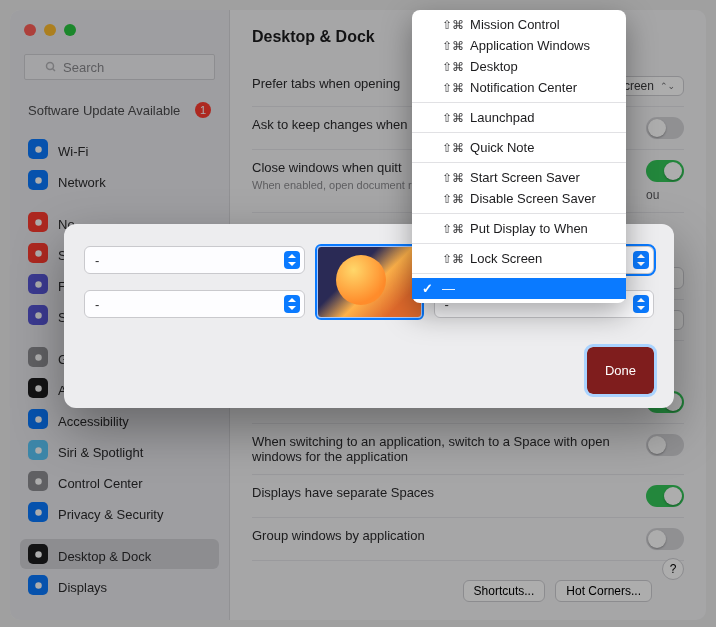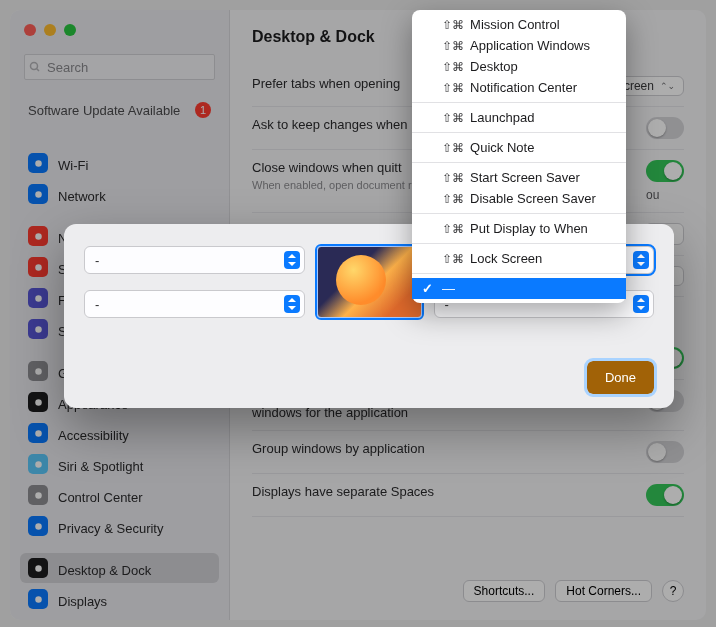--- a/index.html
+++ b/index.html
@@ -7,24 +7,24 @@
 
     .overlay { position:absolute; inset:0; background: rgba(0,0,0,0.32); z-index: 50; pointer-events:none; }
 
     
     .window { position:absolute; left:10px; top:10px; width:696px; height:610px; background:#f5f5f7; border-radius:10px; overflow:hidden; display:flex; }
     .traffic-lights { position:absolute; left:14px; top:14px; display:flex; gap:8px; }
     .tl { width:12px; height:12px; border-radius:50%; }
     .tl.red{background:#ff5f57;} .tl.yellow{background:#febc2e;} .tl.green{background:#28c840;}
 
     .sidebar { width:220px; padding:44px 10px 10px 10px; background:#e9e9ed; border-right:1px solid #d6d6da; overflow:hidden; }
-    .search-box { margin:0 4px 16px 4px; height:26px; border:1px solid #d0d0d4; border-radius:2px; background:#f2f2f5; display:flex; align-items:center; padding:0 4px; color:#8a8a8e; font-size:13px; }
+    .search-box { margin:0 4px 16px 4px; height:26px; border:1px solid #d0d0d4; border-radius:2px; background:#f2f2f5; display:flex; align-items:center; padding:0 20px; color:#8a8a8e; font-size:13px; }
     .search-box svg{margin-right:6px; opacity:.6;}
 
-    .sw-upd { font-size:13px; color:#4b4b4d; padding:6px 8px; display:flex; align-items:center; justify-content:space-between; margin-bottom:24px;}
+    .sw-upd { font-size:13px; color:#4b4b4d; padding:6px 8px; display:flex; align-items:center; justify-content:space-between; margin-bottom:10px;}
     .badge-red { background:#ff3b30; color:white; border-radius:10px; min-width:16px; height:16px; font-size:11px; display:flex; align-items:center; justify-content:center; padding:0 4px; }
 
     .sb-item { display:flex; align-items:flex-end; gap:10px; padding:5px 8px; font-size:13px; color:#2b2b2d; border-radius:6px; margin:1px 0;}
     .sb-item.selected { background:#d0d0d5; }
     .sb-icon { width:20px; height:20px; border-radius:5px; display:flex; align-items:center; justify-content:center; color:white; font-size:12px;}
     .sb-icon svg{width:13px;height:13px;}
     .sb-sep{height:10px;}
 
     .content { flex:1; padding:18px 22px; overflow:hidden; position:relative; }
     .page-title { font-size:16px; font-weight:700; color:#1c1c1e; margin-bottom:20px; }
@@ -35,34 +35,34 @@
 
     .popup-btn { font-size:12px; color:#3b3b3d; background:#fff; border:1px solid #cfcfd3; border-radius:6px; padding:2px 8px; display:flex; align-items:center; gap:6px; }
     .popup-caret { font-size:9px; color:#6b6b6e; }
 
     .switch { width:38px; height:22px; border-radius:11px; background:#d4d4d8; position:relative; }
     .switch.on { background:#34c759; }
     .switch::after{content:""; position:absolute; width:18px; height:18px; border-radius:50%; background:#fff; top:2px; left:2px; box-shadow:0 1px 2px rgba(0,0,0,.3);}
     .switch.on::after{left:18px;}
 
     .bottom-btns { position:absolute; right:22px; bottom:18px; display:flex; gap:10px; align-items:center; }
-    .chip-btn { font-size:12px; border:1px solid #cfcfd3; background:#fff; border-radius:6px; padding:3px 10px; }
+    .chip-btn { font-size:12px; border:1px solid #cfcfd3; background:#fff; border-radius:6px; padding:3px 10px;margin-top:44px; }
     .help-btn { width:22px;height:22px;border-radius:50%;border:1px solid #cfcfd3;background:#fff;font-size:12px;display:flex;align-items:center;justify-content:center;}
 
     
     .sheet { position:absolute; left:64px; top:224px; width:610px; height:184px; background:#ededef; border-radius:12px; box-shadow:0 20px 50px rgba(0,0,0,.35); z-index:100; padding:22px 20px 16px 20px; }
     .corner-row { display:flex; gap:12px; margin-bottom:16px; align-items:stretch;}
     .corner-dd { flex:1; height:24px; background:#fdfdff; border:1px solid #c9c9cd; border-radius:6px; display:flex; align-items:center; justify-content:space-between; padding:0 4px 0 10px; font-size:13px; color:#2b2b2d;}
     .dd-arrows { width:16px; height:18px; background:#0a7aff; border-radius:4px; display:flex; align-items:center; justify-content:center;}
     .dd-arrows svg{width:10px;height:12px;fill:white;}
     .thumb { width:105px; height:72px; border-radius:4px; border:1px solid #a6c9ff; background:linear-gradient(135deg,#2a2a55 0%,#2a2a55 35%,#ffb24a 55%,#e06a2c 80%); position:relative; overflow:hidden;}
     .thumb.hl{outline:2px solid #0a7aff;}
     .thumb::before{content:"";position:absolute;left:18px;top:8px;width:50px;height:50px;border-radius:50%;background:radial-gradient(circle at 35% 30%,#ffd76a,#ff8c2b 70%);}
     .corner-col{flex:1;display:flex;flex-direction:column;gap:16px;}
-    .done-btn { position:absolute; right:20px; bottom:14px; background:#a16207; color:white; border:none; border-radius:6px; padding:9px 18px; font-size:13px; font-weight:500; outline:3px solid #a9d3ff; outline-offset:0;}
+    .done-btn { position:absolute; right:20px; bottom:14px; background:#7f1d1d; color:white; border:none; border-radius:6px; padding:16px 18px; font-size:13px; font-weight:500; outline:3px solid #a9d3ff; outline-offset:0;}
 
     
     .menu { position:absolute; left:412px; top:10px; width:214px; background:#fff; border-radius:8px; box-shadow:0 10px 30px rgba(0,0,0,.35); z-index:200; padding:4px 0; font-size:13px; }
     .menu-sep{height:1px;background:#e1e1e4;margin:4px 0;}
     .menu-item{padding:3px 10px;display:flex;align-items:center;gap:6px;color:#1c1c1e;}
     .menu-item.selected{background:#0a7aff;color:white;}
     .menu-chk{width:14px;display:inline-block;font-weight:700;}
     .mod-glyph{font-size:12px;letter-spacing:0px;opacity:.9;}
   </style>
 </head>
@@ -249,26 +249,26 @@
 
     <div class="row">
       <div class="lbl">Automatically rearrange Spaces based on most recent use</div>
       <div class="switch on"></div>
     </div>
     <div class="row">
       <div class="lbl">When switching to an application, switch to a Space with open windows for the application</div>
       <div class="switch"></div>
     </div>
     <div class="row">
+      <div class="lbl">Displays have separate Spaces</div>
+      <div class="switch on"></div>
+    </div>
+    <div class="row">
       <div class="lbl">Group windows by application</div>
       <div class="switch"></div>
-    </div>
-    <div class="row">
-      <div class="lbl">Displays have separate Spaces</div>
-      <div class="switch on"></div>
     </div>
 
     <div class="bottom-btns">
       <div class="chip-btn">Shortcuts...</div>
       <div class="chip-btn">Hot Corners...</div>
       <div class="help-btn">?</div>
     </div>
   </div>
 </div>
 

